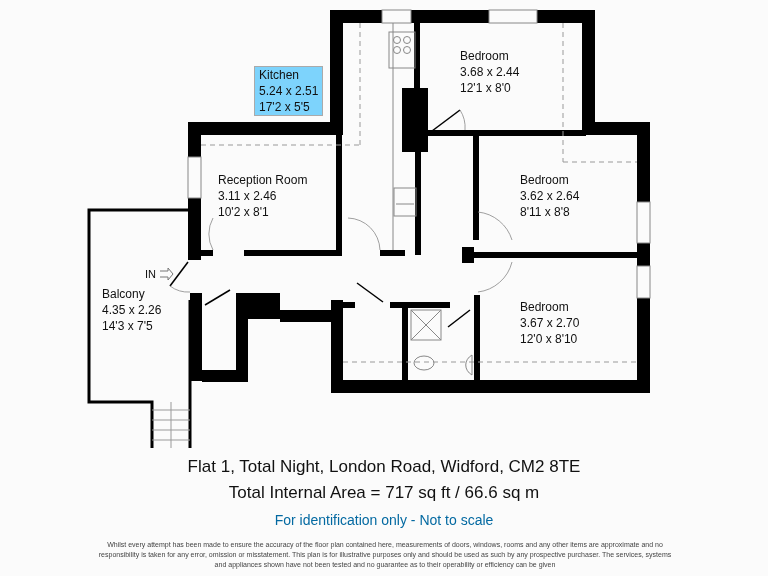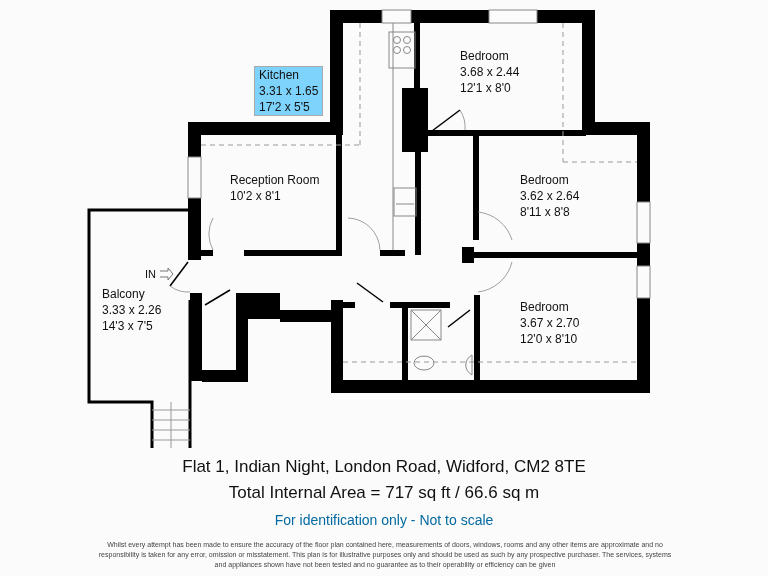--- a/index.html
+++ b/index.html
@@ -130,44 +130,45 @@
 
   <g fill="none" stroke="#777" stroke-width="1">
     <path d="M160,271 L168,271 L168,268 L173,274 L168,280 L168,277 L160,277"></path>
   </g>
 </svg>
 
 <div class="in" style="left:145px;top:268px;">IN</div>
 
 <div class="lbl kbox" style="left:254px;top:66px;">
   <div>Kitchen</div>
-  <div>3.31 x 1.65</div>
+  <div>5.24 x 2.51</div>
   <div>17'2 x 5'5</div>
 </div>
 <div class="lbl" style="left:460px;top:48px;width:90px;">
   <div>Bedroom</div>
   <div>3.68 x 2.44</div>
   <div>12'1 x 8'0</div>
 </div>
-<div class="lbl" style="left:230px;top:172px;width:116px;">
+<div class="lbl" style="left:218px;top:172px;width:116px;">
   <div>Reception Room</div>
+  <div>3.11 x 2.46</div>
   <div>10'2 x 8'1</div>
 </div>
 <div class="lbl" style="left:520px;top:172px;width:90px;">
   <div>Bedroom</div>
   <div>3.62 x 2.64</div>
   <div>8'11 x 8'8</div>
 </div>
 <div class="lbl" style="left:102px;top:286px;width:80px;">
   <div>Balcony</div>
-  <div>3.33 x 2.26</div>
+  <div>4.35 x 2.26</div>
   <div>14'3 x 7'5</div>
 </div>
 <div class="lbl" style="left:520px;top:299px;width:90px;">
   <div>Bedroom</div>
   <div>3.67 x 2.70</div>
   <div>12'0 x 8'10</div>
 </div>
 
-<div class="addr" style="top:457px;">Flat 1, Indian Night, London Road, Widford, CM2 8TE</div>
+<div class="addr" style="top:457px;">Flat 1, Total Night, London Road, Widford, CM2 8TE</div>
 <div class="addr" style="top:483px;">Total Internal Area = 717 sq ft / 66.6 sq m</div>
 <div class="note" style="top:512px;">For identification only - Not to scale</div>
 <div class="disc" style="top:540px;">Whilst every attempt has been made to ensure the accuracy of the floor plan contained here, measurements of doors, windows, rooms and any other items are approximate and no responsibility is taken for any error, omission or misstatement. This plan is for illustrative purposes only and should be used as such by any prospective purchaser. The services, systems and appliances shown have not been tested and no guarantee as to their operability or efficiency can be given</div>
 
 </body></html>

